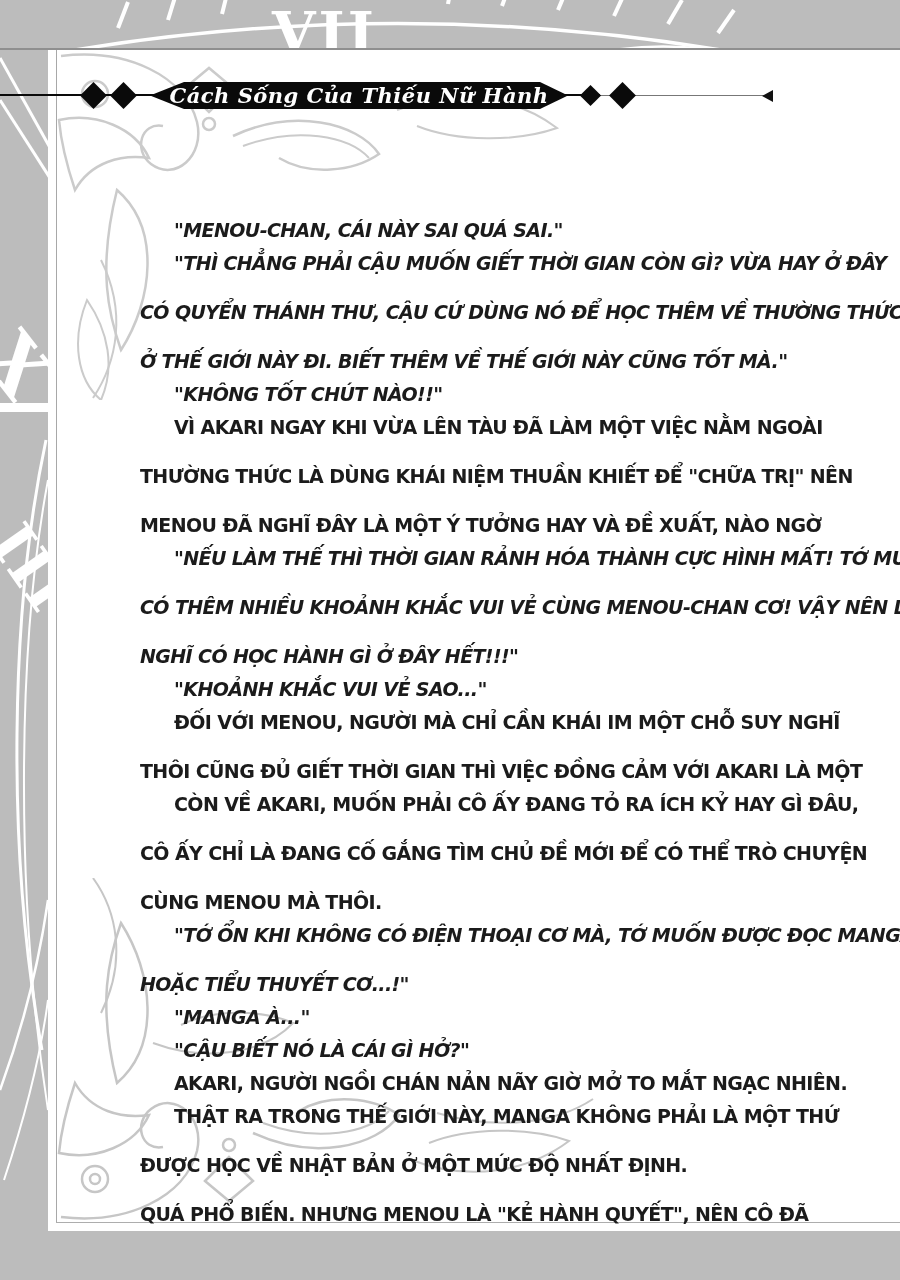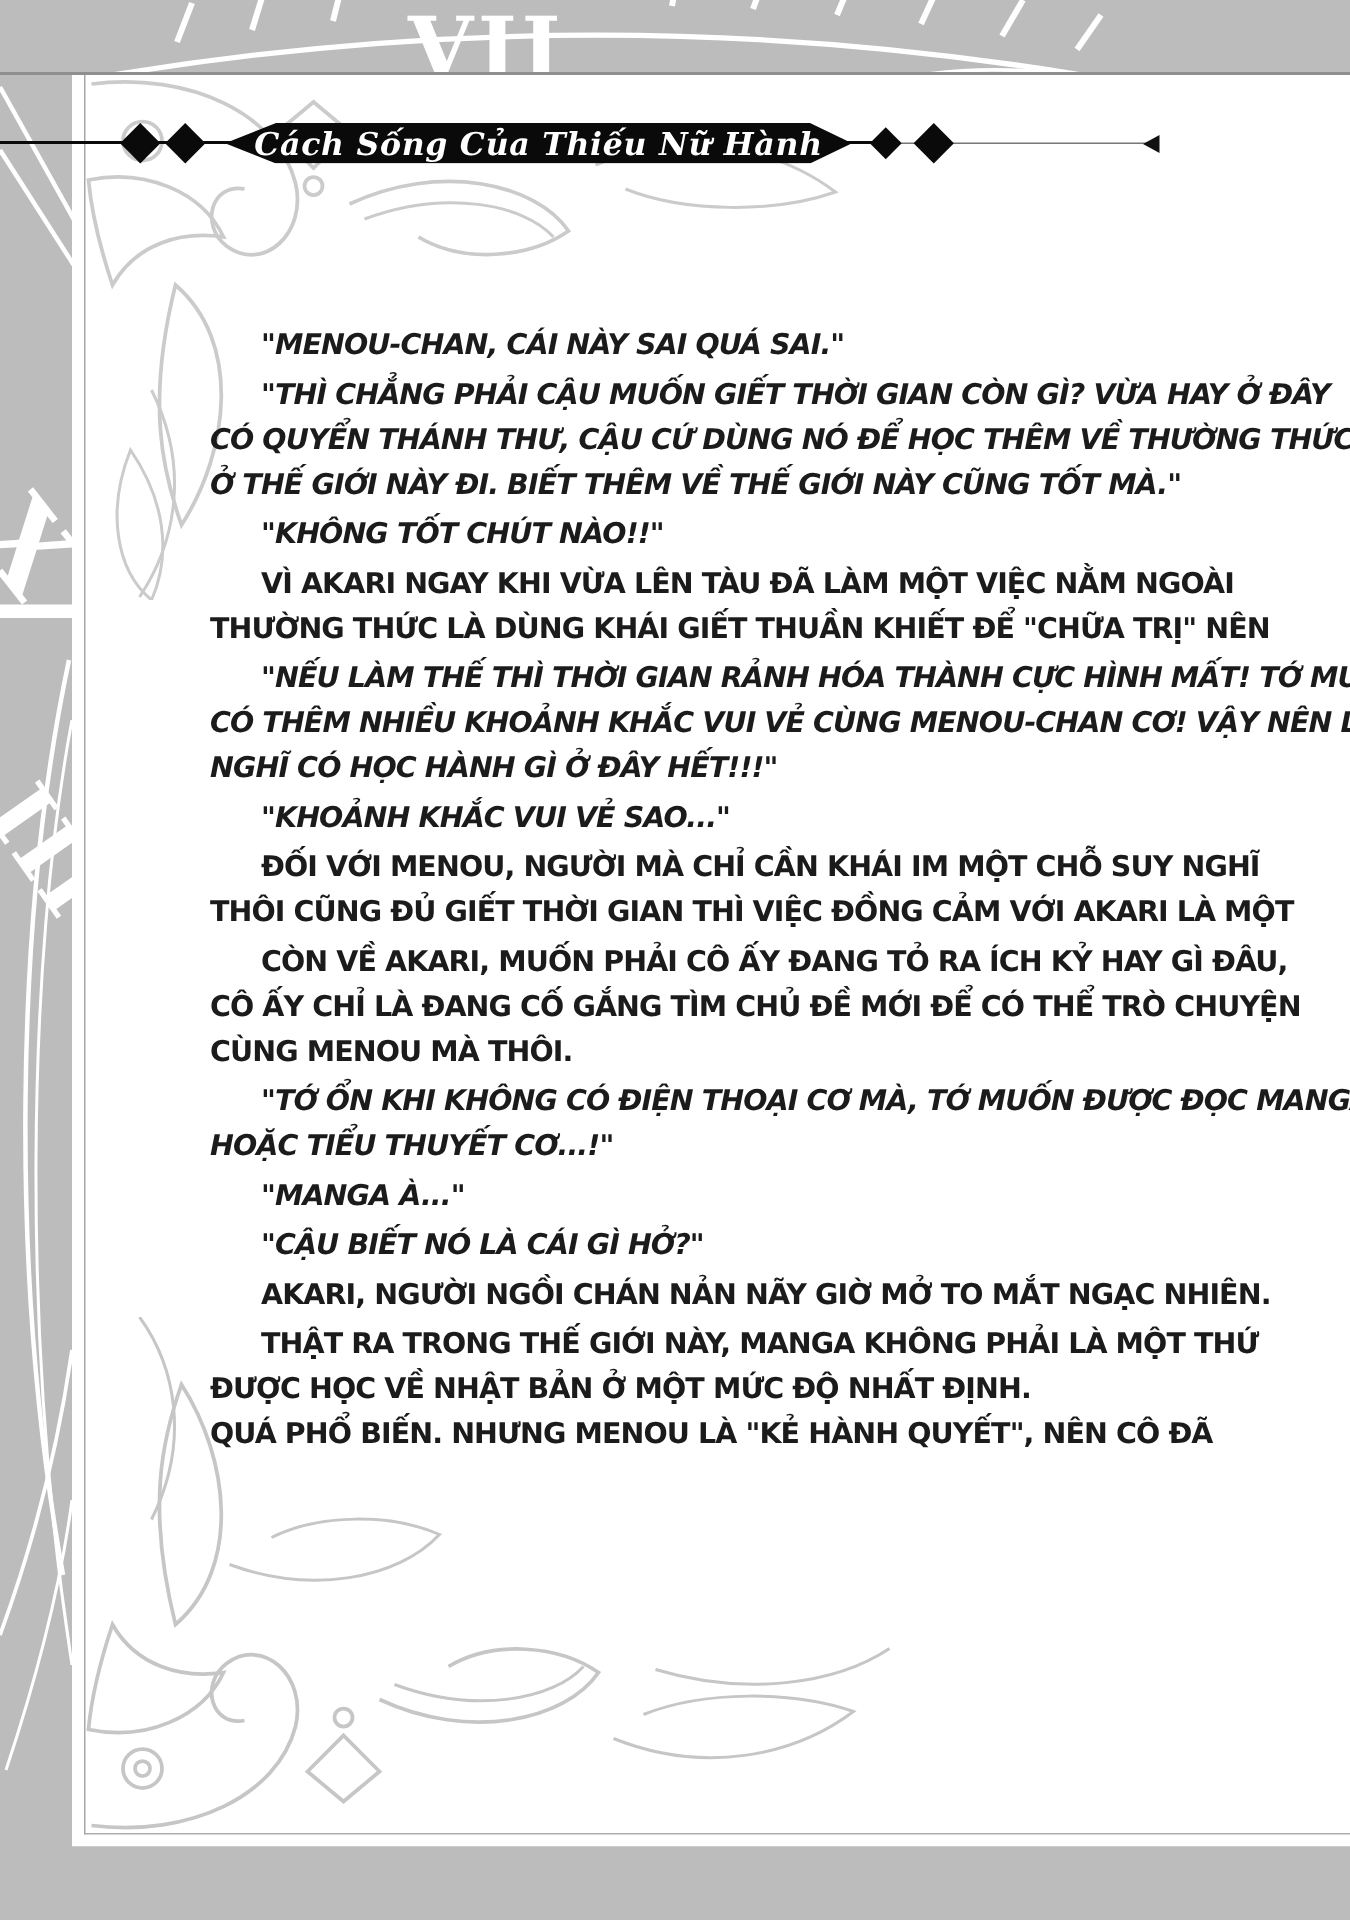--- a/index.html
+++ b/index.html
@@ -86,21 +86,21 @@
     border-top:6px solid transparent;border-bottom:6px solid transparent;
     border-right:11px solid #111;
   }
   
   .textblock{
     position:absolute;left:140px;top:212px;width:745px;
   }
   .line{
     white-space:pre;
     font:700 19px/30px "DejaVu Sans","Liberation Sans",sans-serif;
-    color:#1b1b1b;letter-spacing:-0.6px;
+    color:#1b1b1b;letter-spacing:-0.6px;margin-top:19px;
   }
   .line.dialogue{font-style:italic;}
   .line.indent{text-indent:34px;margin-top:3px;}
   
   .flourish-top{position:absolute;left:9px;top:0;}
   .flourish-bottom{position:absolute;left:9px;top:828px;}
   svg{display:block;}
 </style>
 </head>
 <body>
@@ -190,21 +190,22 @@
 <div class="diamond d4"></div>
 <div class="arrow-end"></div>
 
 <div class="textblock">
     <div class="line dialogue indent">"MENOU-CHAN, CÁI NÀY SAI QUÁ SAI."</div>
     <div class="line dialogue indent">"THÌ CHẲNG PHẢI CẬU MUỐN GIẾT THỜI GIAN CÒN GÌ? VỪA HAY Ở ĐÂY</div>
     <div class="line dialogue">CÓ QUYỂN THÁNH THƯ, CẬU CỨ DÙNG NÓ ĐỂ HỌC THÊM VỀ THƯỜNG THỨC</div>
     <div class="line dialogue">Ở THẾ GIỚI NÀY ĐI. BIẾT THÊM VỀ THẾ GIỚI NÀY CŨNG TỐT MÀ."</div>
     <div class="line dialogue indent">"KHÔNG TỐT CHÚT NÀO!!"</div>
     <div class="line narration indent">VÌ AKARI NGAY KHI VỪA LÊN TÀU ĐÃ LÀM MỘT VIỆC NẰM NGOÀI</div>
-    <div class="line narration">THƯỜNG THỨC LÀ DÙNG KHÁI GIẾT THUẦN KHIẾT ĐỂ "CHỮA TRỊ" NÊN</div>
+    <div class="line narration">THƯỜNG THỨC LÀ DÙNG KHÁI NIỆM THUẦN KHIẾT ĐỂ "CHỮA TRỊ" NÊN</div>
+    <div class="line narration">MENOU ĐÃ NGHĨ ĐÂY LÀ MỘT Ý TƯỞNG HAY VÀ ĐỀ XUẤT, NÀO NGỜ</div>
     <div class="line dialogue indent">"NẾU LÀM THẾ THÌ THỜI GIAN RẢNH HÓA THÀNH CỰC HÌNH MẤT! TỚ MUỐN</div>
     <div class="line dialogue">CÓ THÊM NHIỀU KHOẢNH KHẮC VUI VẺ CÙNG MENOU-CHAN CƠ! VẬY NÊN LÀ</div>
     <div class="line dialogue">NGHĨ CÓ HỌC HÀNH GÌ Ở ĐÂY HẾT!!!"</div>
     <div class="line dialogue indent">"KHOẢNH KHẮC VUI VẺ SAO..."</div>
     <div class="line narration indent">ĐỐI VỚI MENOU, NGƯỜI MÀ CHỈ CẦN KHÁI IM MỘT CHỖ SUY NGHĨ</div>
     <div class="line narration">THÔI CŨNG ĐỦ GIẾT THỜI GIAN THÌ VIỆC ĐỒNG CẢM VỚI AKARI LÀ MỘT</div>
     <div class="line narration indent">CÒN VỀ AKARI, MUỐN PHẢI CÔ ẤY ĐANG TỎ RA ÍCH KỶ HAY GÌ ĐÂU,</div>
     <div class="line narration">CÔ ẤY CHỈ LÀ ĐANG CỐ GẮNG TÌM CHỦ ĐỀ MỚI ĐỂ CÓ THỂ TRÒ CHUYỆN</div>
     <div class="line narration">CÙNG MENOU MÀ THÔI.</div>
     <div class="line dialogue indent">"TỚ ỔN KHI KHÔNG CÓ ĐIỆN THOẠI CƠ MÀ, TỚ MUỐN ĐƯỢC ĐỌC MANGA</div>

